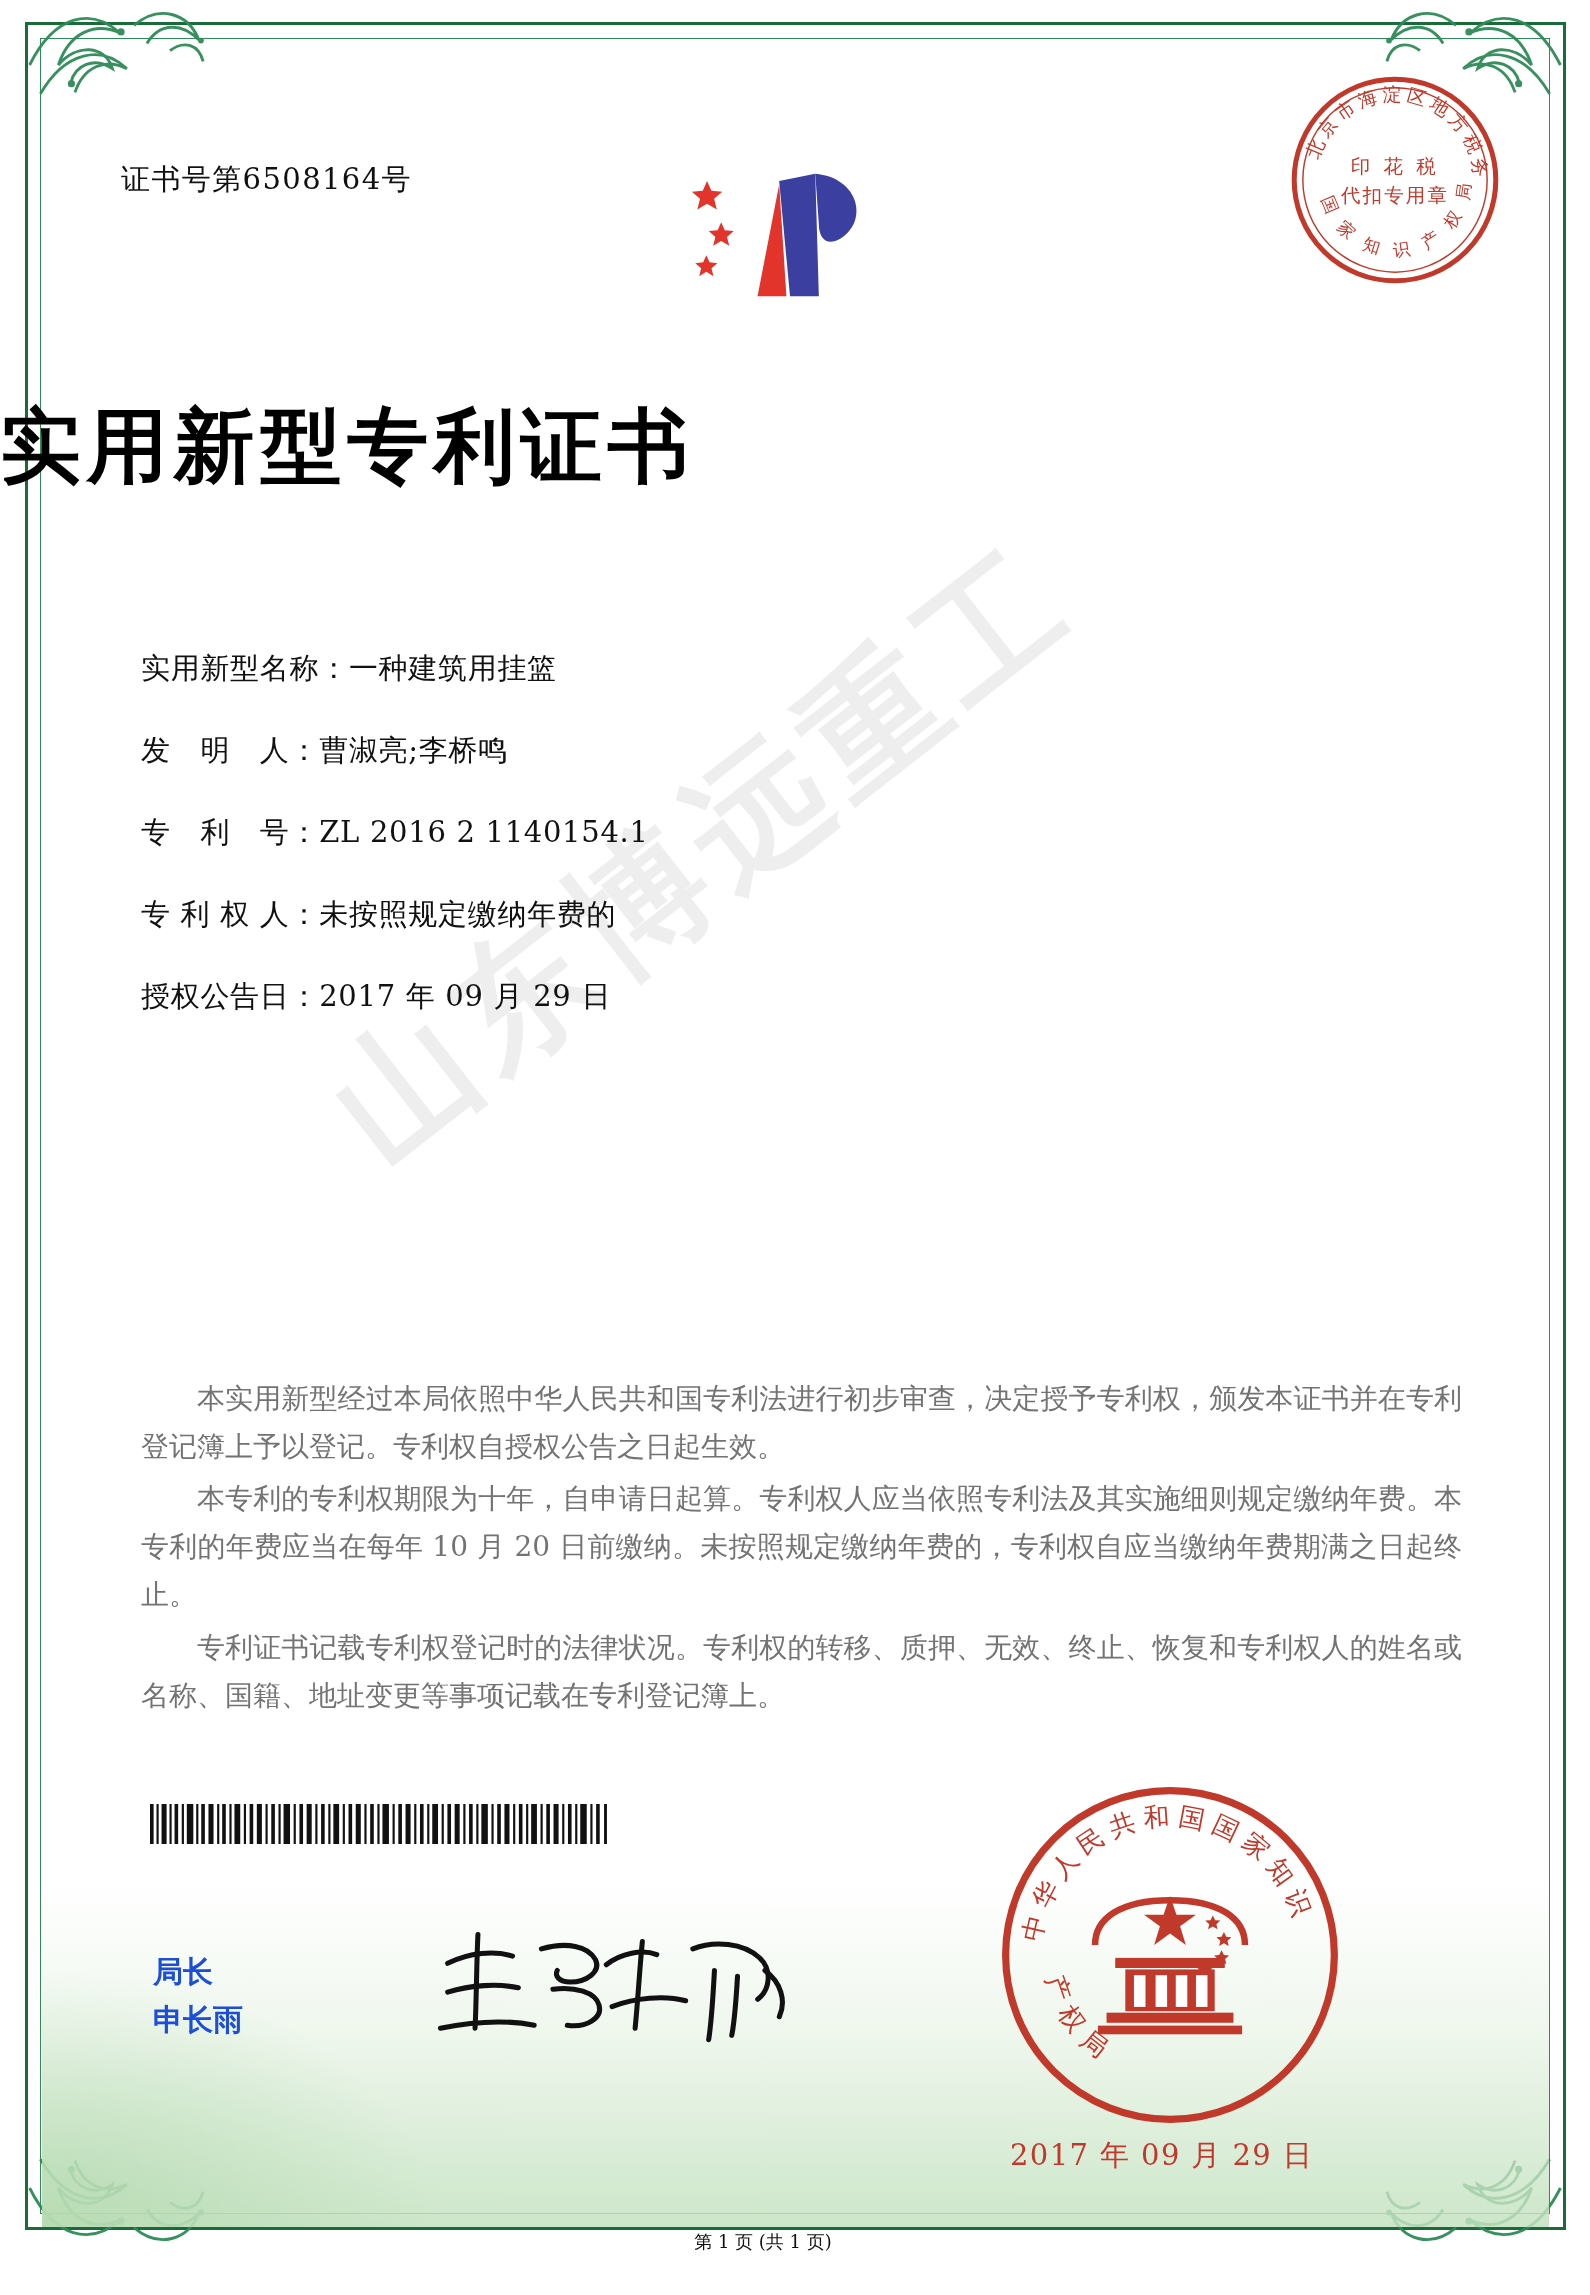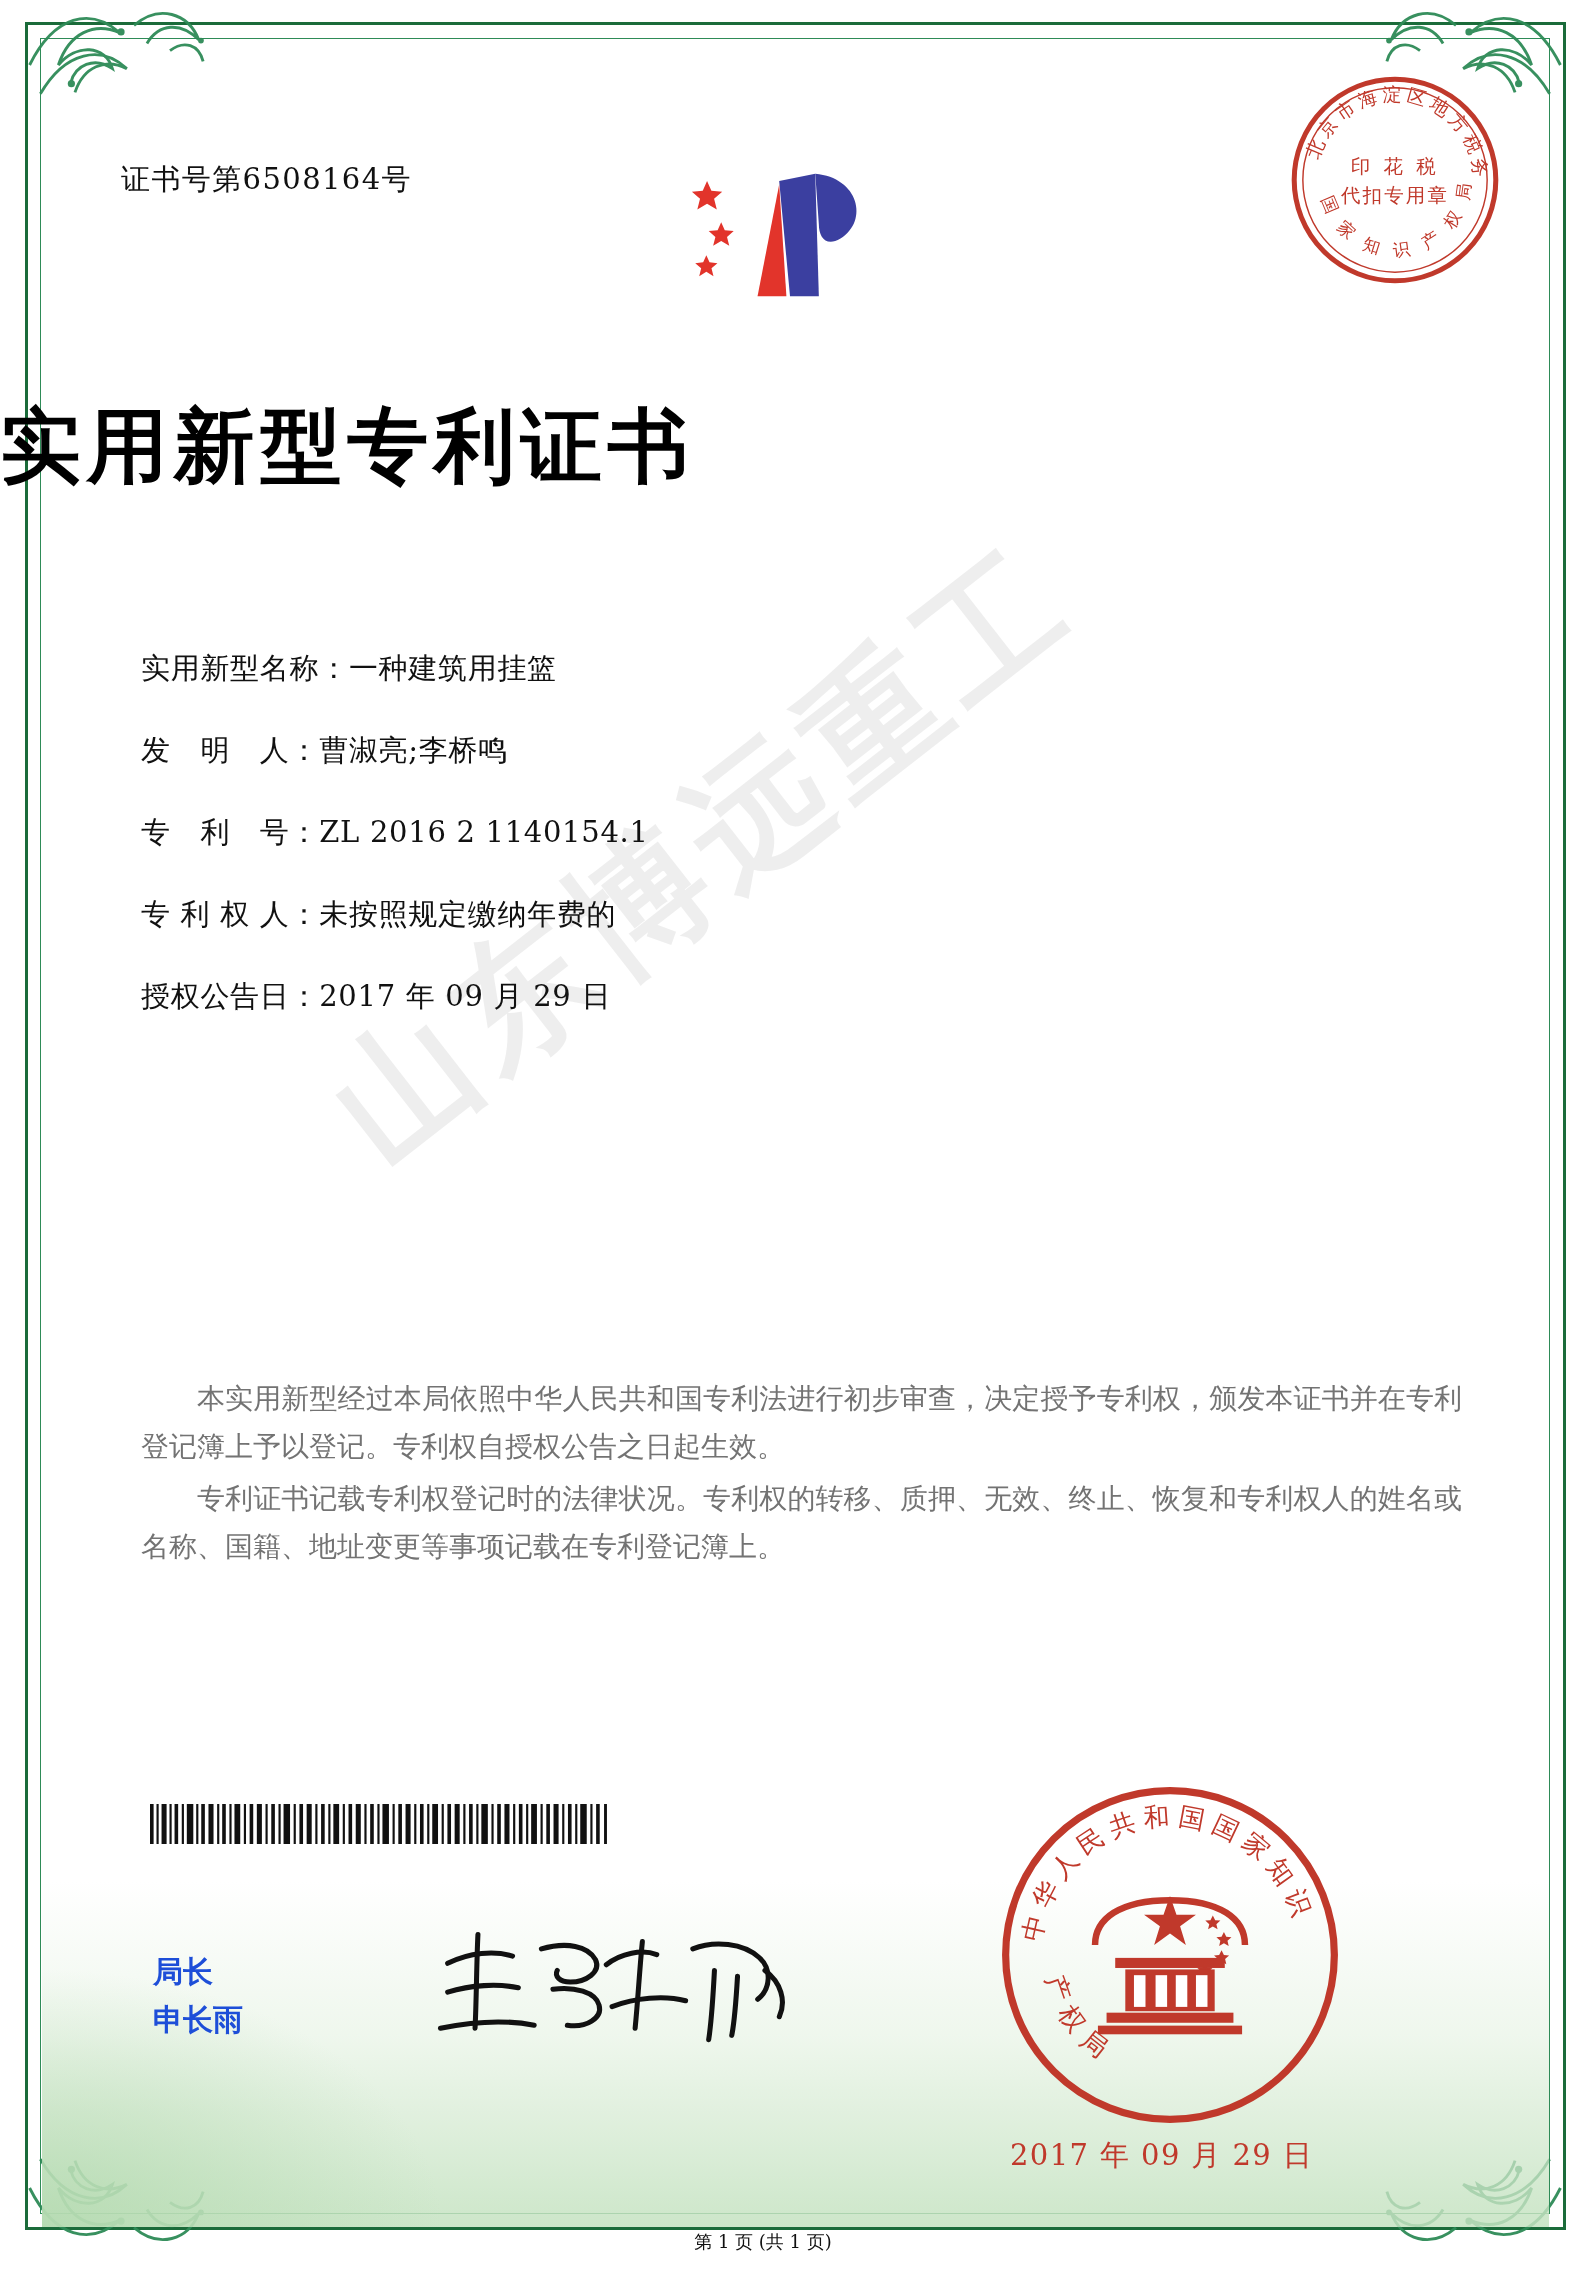--- a/index.html
+++ b/index.html
@@ -289,20 +289,21 @@
     <div class="field-row">
       <span class="field-label">专 利 权 人：</span><span class="field-value">未按照规定缴纳年费的</span>
     </div>
     <div class="field-row">
       <span class="field-label">授权公告日：</span><span class="field-value">2017 年 09 月 29 日</span>
     </div>
   </div>
 
   <div class="body-text">
     <p>本实用新型经过本局依照中华人民共和国专利法进行初步审查，决定授予专利权，颁发本证书并在专利登记簿上予以登记。专利权自授权公告之日起生效。</p>
+    <p>本专利的专利权期限为十年，自申请日起算。专利权人应当依照专利法及其实施细则规定缴纳年费。本专利的年费应当在每年 10 月 20 日前缴纳。未按照规定缴纳年费的，专利权自应当缴纳年费期满之日起终止。</p>
     <p>专利证书记载专利权登记时的法律状况。专利权的转移、质押、无效、终止、恢复和专利权人的姓名或名称、国籍、地址变更等事项记载在专利登记簿上。</p>
   </div>
 
   <svg class="barcode" viewBox="0 0 640 56" preserveAspectRatio="none">
     <g fill="#111">
       <rect x="0" y="0" width="5" height="56"></rect>
         <rect x="9" y="0" width="3" height="56"></rect>
       <rect x="16" y="0" width="7" height="56"></rect>
         <rect x="27" y="0" width="3" height="56"></rect>
       <rect x="34" y="0" width="5" height="56"></rect>

